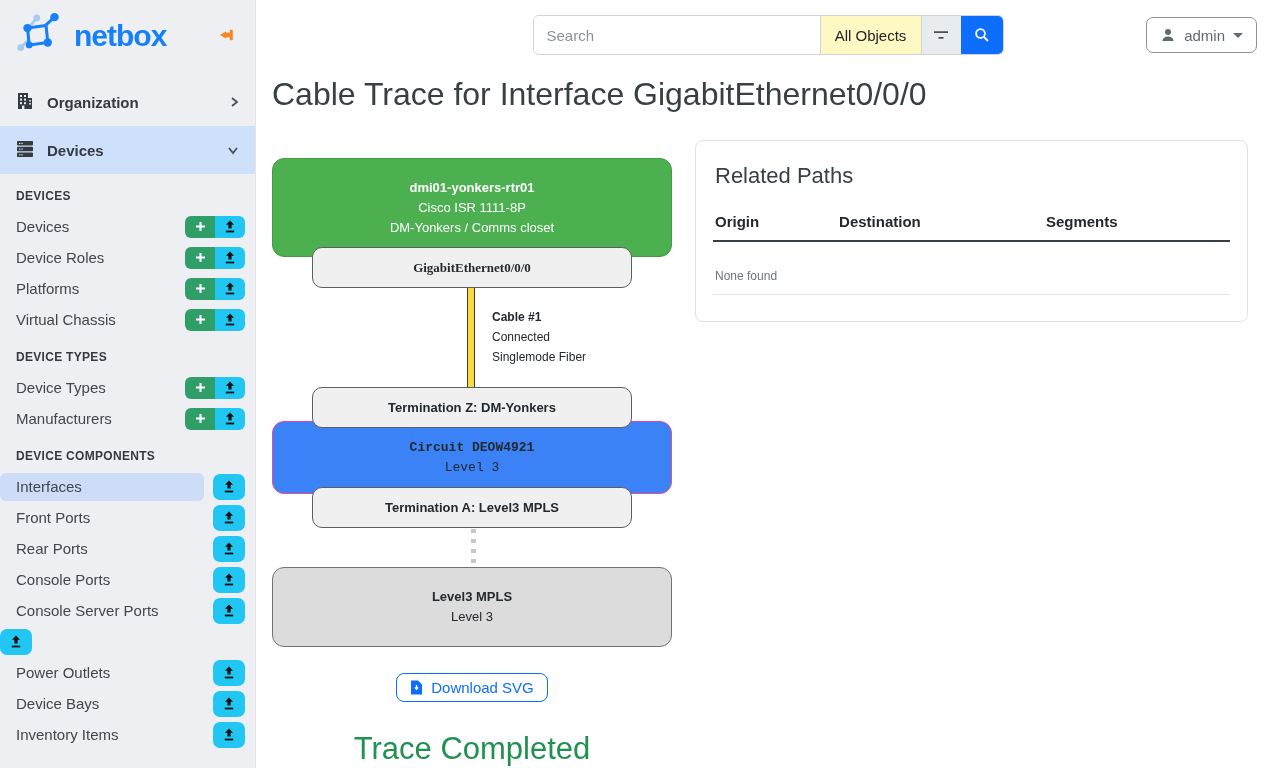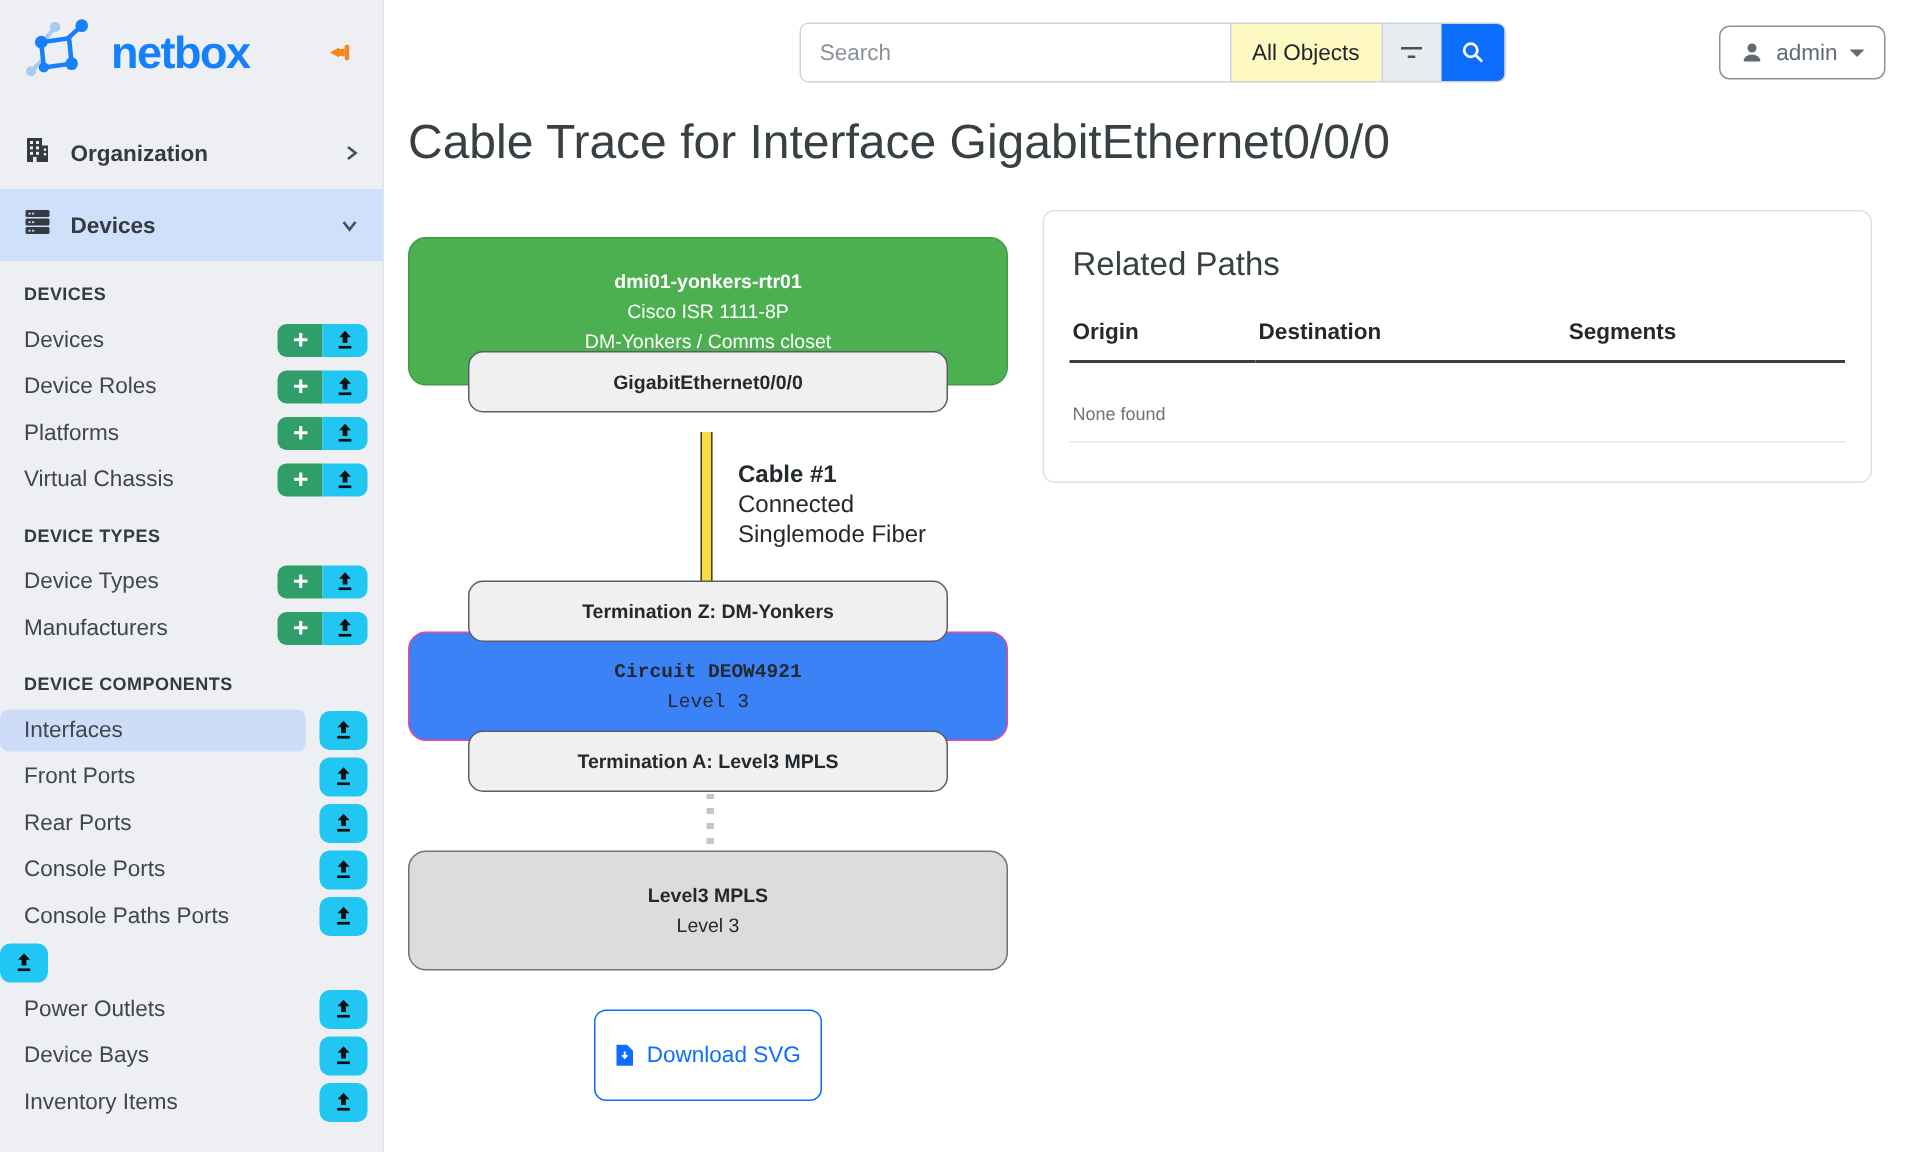--- a/index.html
+++ b/index.html
@@ -54,34 +54,34 @@
 
   .node-main { position:absolute; left:0; width:400px; border-radius:12px; display:flex; flex-direction:column;
     align-items:center; justify-content:center; font-size:13px; line-height:20px; text-align:center; }
   .device-node { top:0; height:99px; background:#4caf50; border:1px solid #449a48; color:#fff; }
   .node-name { font-weight:700; }
   .circuit-node { top:263px; height:73px; background:#3b82f6; border:1px solid #ec4899; color:#24292e; z-index:0;font-family:Liberation Mono, monospace; }
   .pn-node { top:409px; height:80px; background:#dcdcdc; border:1px solid #6f7276; color:#24292e; z-index:0; }
 
   .port-box { position:absolute; left:40px; width:320px; height:41px; background:#f0f0f0; border:1px solid #595f66;
     border-radius:10px; display:flex; align-items:center; justify-content:center; font-size:13px; font-weight:700; color:#24292e; z-index:2; }
-  .interface-box { top:76px; }
+  .interface-box { top:89px;font-family:Liberation Serif, serif; }
   .term-z-box { top:229px; }
   .term-a-box { top:329px; }
 
   .cable-line { position:absolute; left:195px; top:130px; width:8px; height:100px; background:#f8dc3f;
     border-left:1px solid #3c3c3c; border-right:1px solid #3c3c3c; z-index:1; }
-  .cable-label { position:absolute; left:220px; top:149px; font-size:16px; line-height:20px; color:#24292e; z-index:3; }
+  .cable-label { position:absolute; left:220px; top:149px; font-size:12px; line-height:20px; color:#24292e; z-index:3; }
   .cable-name { font-weight:700; }
 
   .dash-line { position:absolute; left:199px; top:371px; width:5px; height:36px;
     background:repeating-linear-gradient(to bottom, #c4c8cc 0 4px, transparent 4px 10px); z-index:0; }
 
   .download-btn { margin:26px auto 0 auto; display:flex; align-items:center; gap:8px; width:max-content;
-    padding:21px 13px; border:1px solid #0d6efd; border-radius:8px; color:#0d6efd; font-size:15px; background:#fff; cursor:pointer; font-family:inherit; }
+    padding:5px 13px; border:1px solid #0d6efd; border-radius:8px; color:#0d6efd; font-size:15px; background:#fff; cursor:pointer; font-family:inherit; }
 
   .trace-status { margin-top:29px; text-align:center; font-size:31px; font-weight:400; color:#219150; }
 
   
   .paths-card { flex:1; margin-right:16px; border:1px solid #dfe3e7; border-radius:8px; background:#fff; padding:16px 17px 26px 17px; }
   .paths-title { font-size:22px; font-weight:300; color:#384044; margin:6px 0 24px 2px; }
   .paths-table { width:100%; border-collapse:collapse; }
   .paths-table th { text-align:left; font-size:15px; font-weight:700; color:#24292e; padding:0 0 10px 2px; border-bottom:2px solid #383f45; }
   .paths-table td { color:#6c757d; font-size:12px; padding:27px 0 11px 2px; border-bottom:1px solid #e4e7ea; }
 </style>
@@ -330,21 +330,21 @@
         </span>
       <button class="btn-import solo">
           <svg width="12" height="13" viewBox="0 0 12 13">
             <path d="M6 0.5 L10 4.8 H7.6 V8.6 H4.4 V4.8 H2 Z" fill="#111"></path>
             <rect x="1.8" y="10.6" width="8.4" height="1.8" fill="#111"></rect>
           </svg>
         </button>
     </div>
     <div class="nav-item">
       <span class="item-hl">
-          <span class="item-label">Console Paths Ports</span>
+          <span class="item-label">Console Server Ports</span>
         </span>
       <button class="btn-import solo">
           <svg width="12" height="13" viewBox="0 0 12 13">
             <path d="M6 0.5 L10 4.8 H7.6 V8.6 H4.4 V4.8 H2 Z" fill="#111"></path>
             <rect x="1.8" y="10.6" width="8.4" height="1.8" fill="#111"></rect>
           </svg>
         </button>
     </div>
     <div class="nav-item">
       <button class="btn-import solo">

